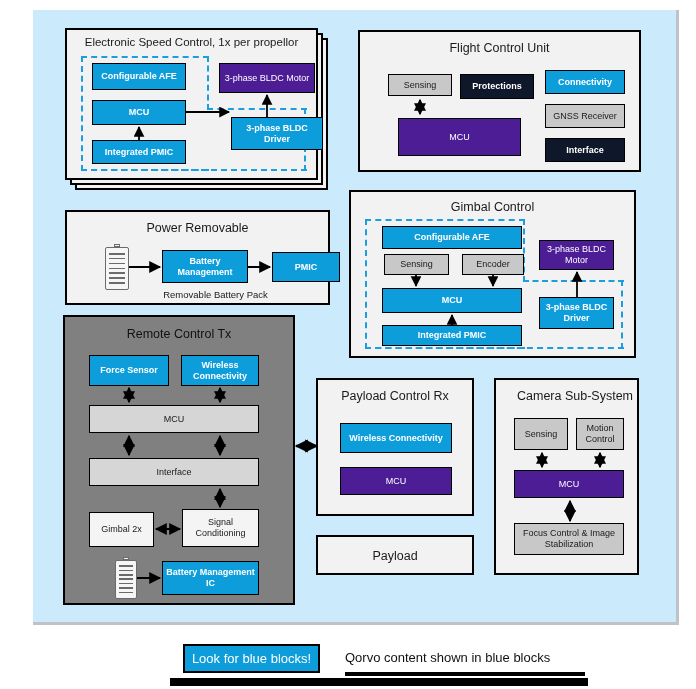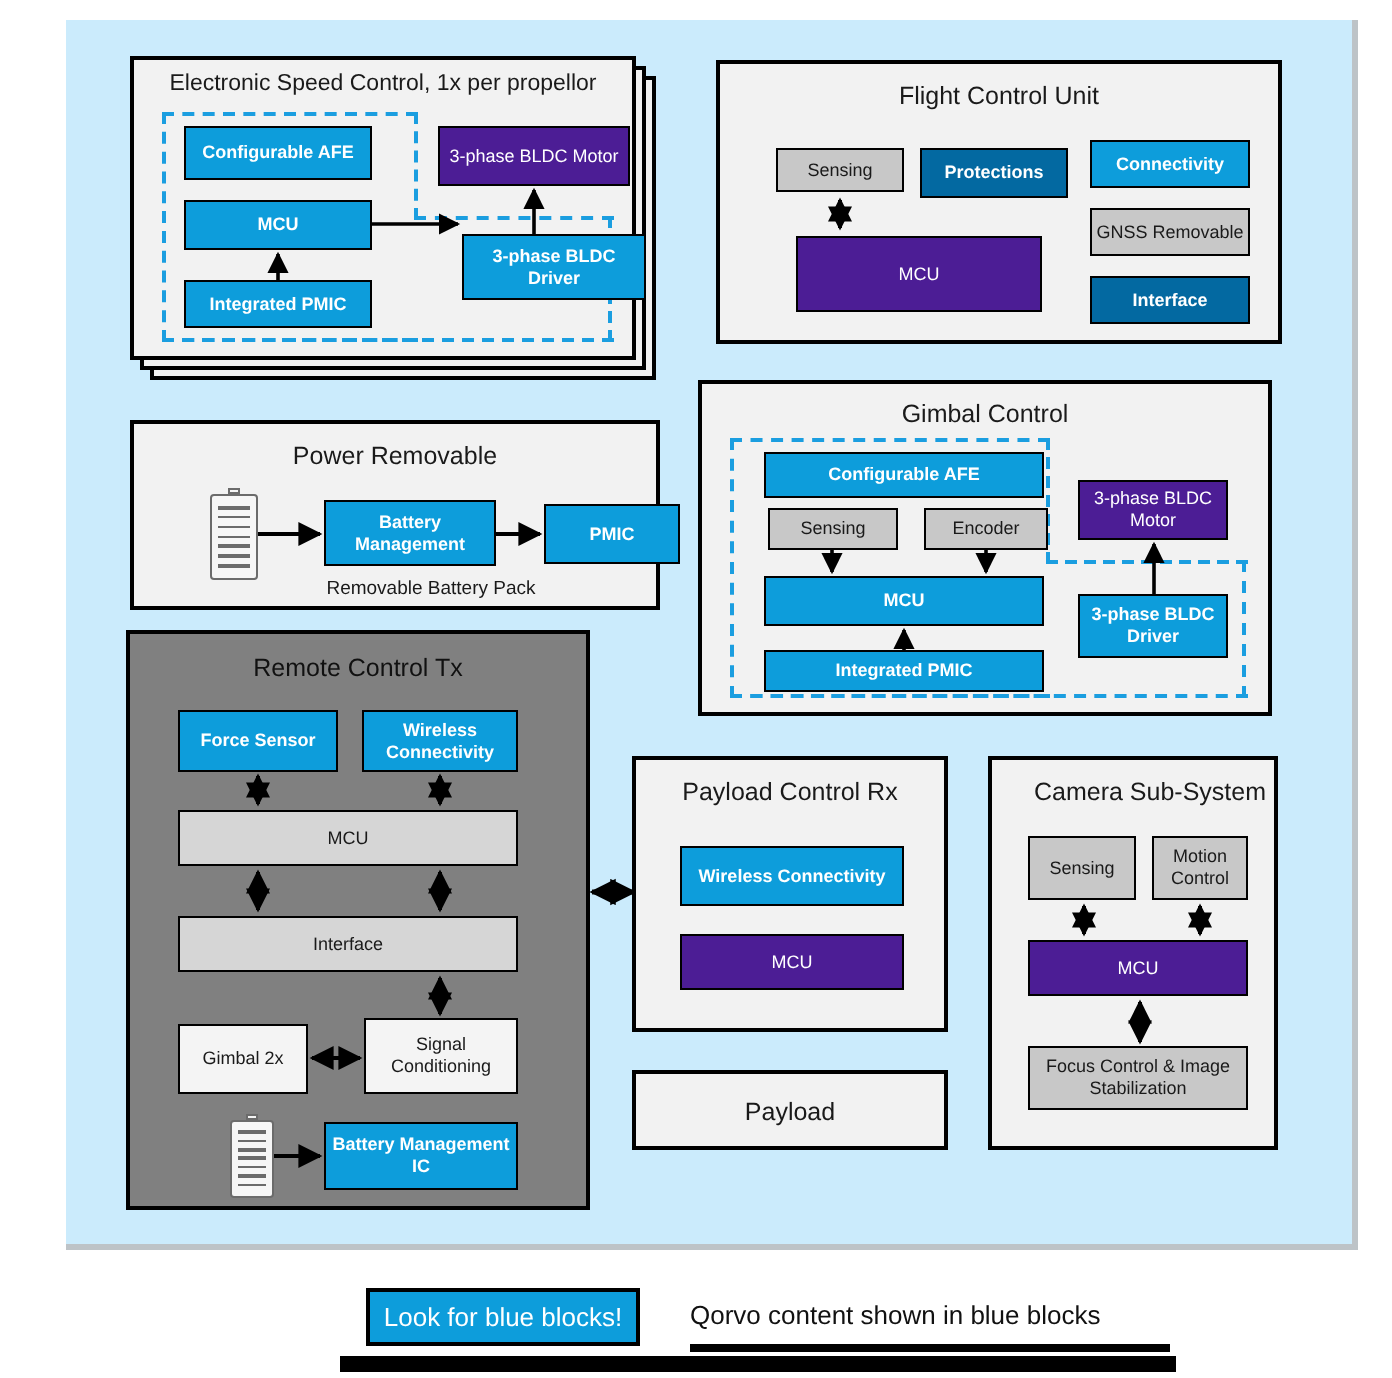--- a/index.html
+++ b/index.html
@@ -22,21 +22,21 @@
 
   
   .blk{
     position:absolute;box-sizing:border-box;border:1.6px solid #000;
     display:flex;align-items:center;justify-content:center;text-align:center;
     font-size:9px;line-height:11px;padding:1px 2px;
   }
   .blk.blue{background:#0d9ddb;color:#ffffff;font-weight:bold;}
   .blk.gray-l{background:#c8c8c8;color:#1a1a1a;}
   .blk.gray-m{background:#4c1d95;color:#ffffff;}
-  .blk.gray-d{background:#0369a1;color:#ffffff;font-weight:bold;}
+  .blk.gray-d{background:#0f172a;color:#ffffff;font-weight:bold;}
   .blk.white{background:#f4f4f4;color:#1a1a1a;}
 
   
   .dashed{
     position:absolute;box-sizing:border-box;border:2.5px dashed #1b9ee0;
   }
 
   
   .ovl{position:absolute;left:0;top:0;width:100%;height:100%;pointer-events:none;overflow:visible;}
 
@@ -101,21 +101,21 @@
     </svg>
   </div>
 
   <div class="panel" style="left:325px;top:20px;width:283px;height:142px;">
     <div class="panel-title" style="top:9px;font-size:12.5px;">Flight Control Unit</div>
 
     <div class="blk gray-l" style="left:28px;top:42px;width:64px;height:22px;">Sensing</div>
     <div class="blk gray-d" style="left:100px;top:42px;width:74px;height:25px;">Protections</div>
     <div class="blk blue" style="left:185px;top:38px;width:80px;height:24px;">Connectivity</div>
     <div class="blk gray-m" style="left:38px;top:86px;width:123px;height:38px;">MCU</div>
-    <div class="blk gray-l" style="left:185px;top:72px;width:80px;height:24px;">GNSS Removable</div>
+    <div class="blk gray-l" style="left:185px;top:72px;width:80px;height:24px;">GNSS Receiver</div>
     <div class="blk gray-d" style="left:185px;top:106px;width:80px;height:24px;">Interface</div>
 
     <svg class="ovl">
       <defs>
         <marker id="ah2" markerWidth="7" markerHeight="7" refX="5.4" refY="3" orient="auto">
           <path d="M0,0 L6,3 L0,6 z" fill="#000"></path>
         </marker>
       </defs>
       <line x1="60" y1="82" x2="60" y2="68" stroke="#000" stroke-width="2" marker-end="url(#ah2)"></line>
       <line x1="60" y1="68" x2="60" y2="82" stroke="#000" stroke-width="2" marker-end="url(#ah2)"></line>

